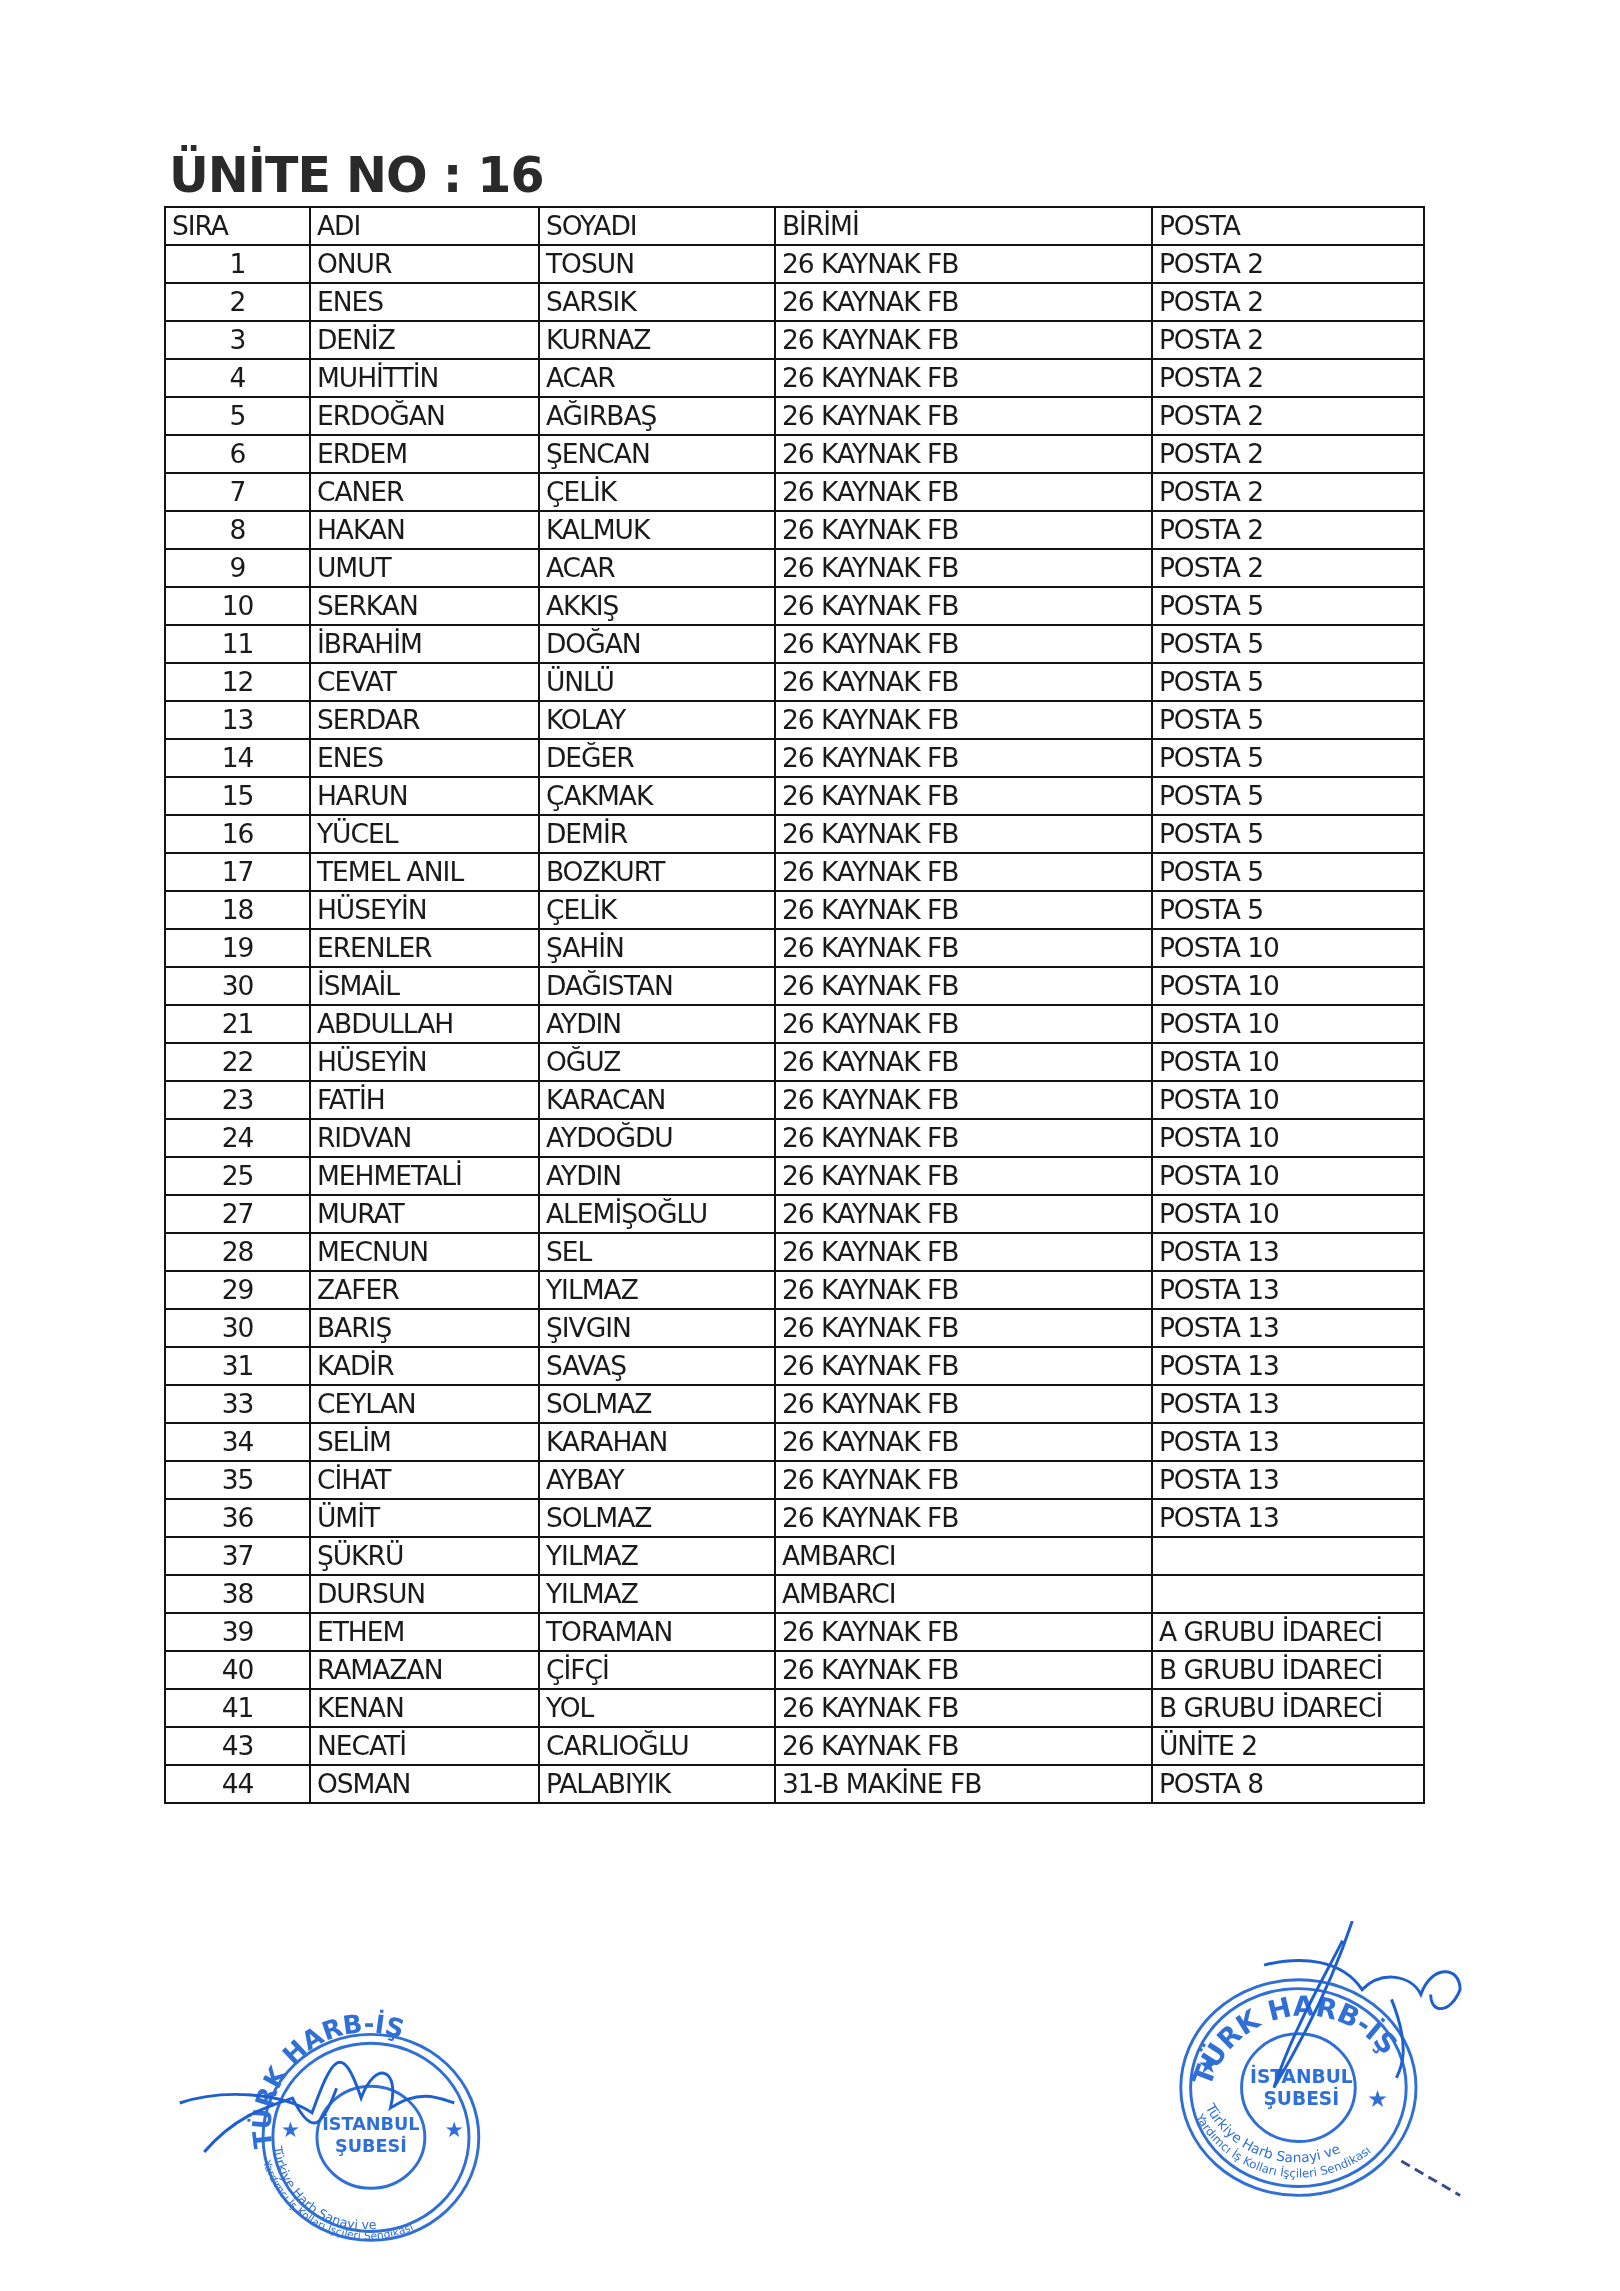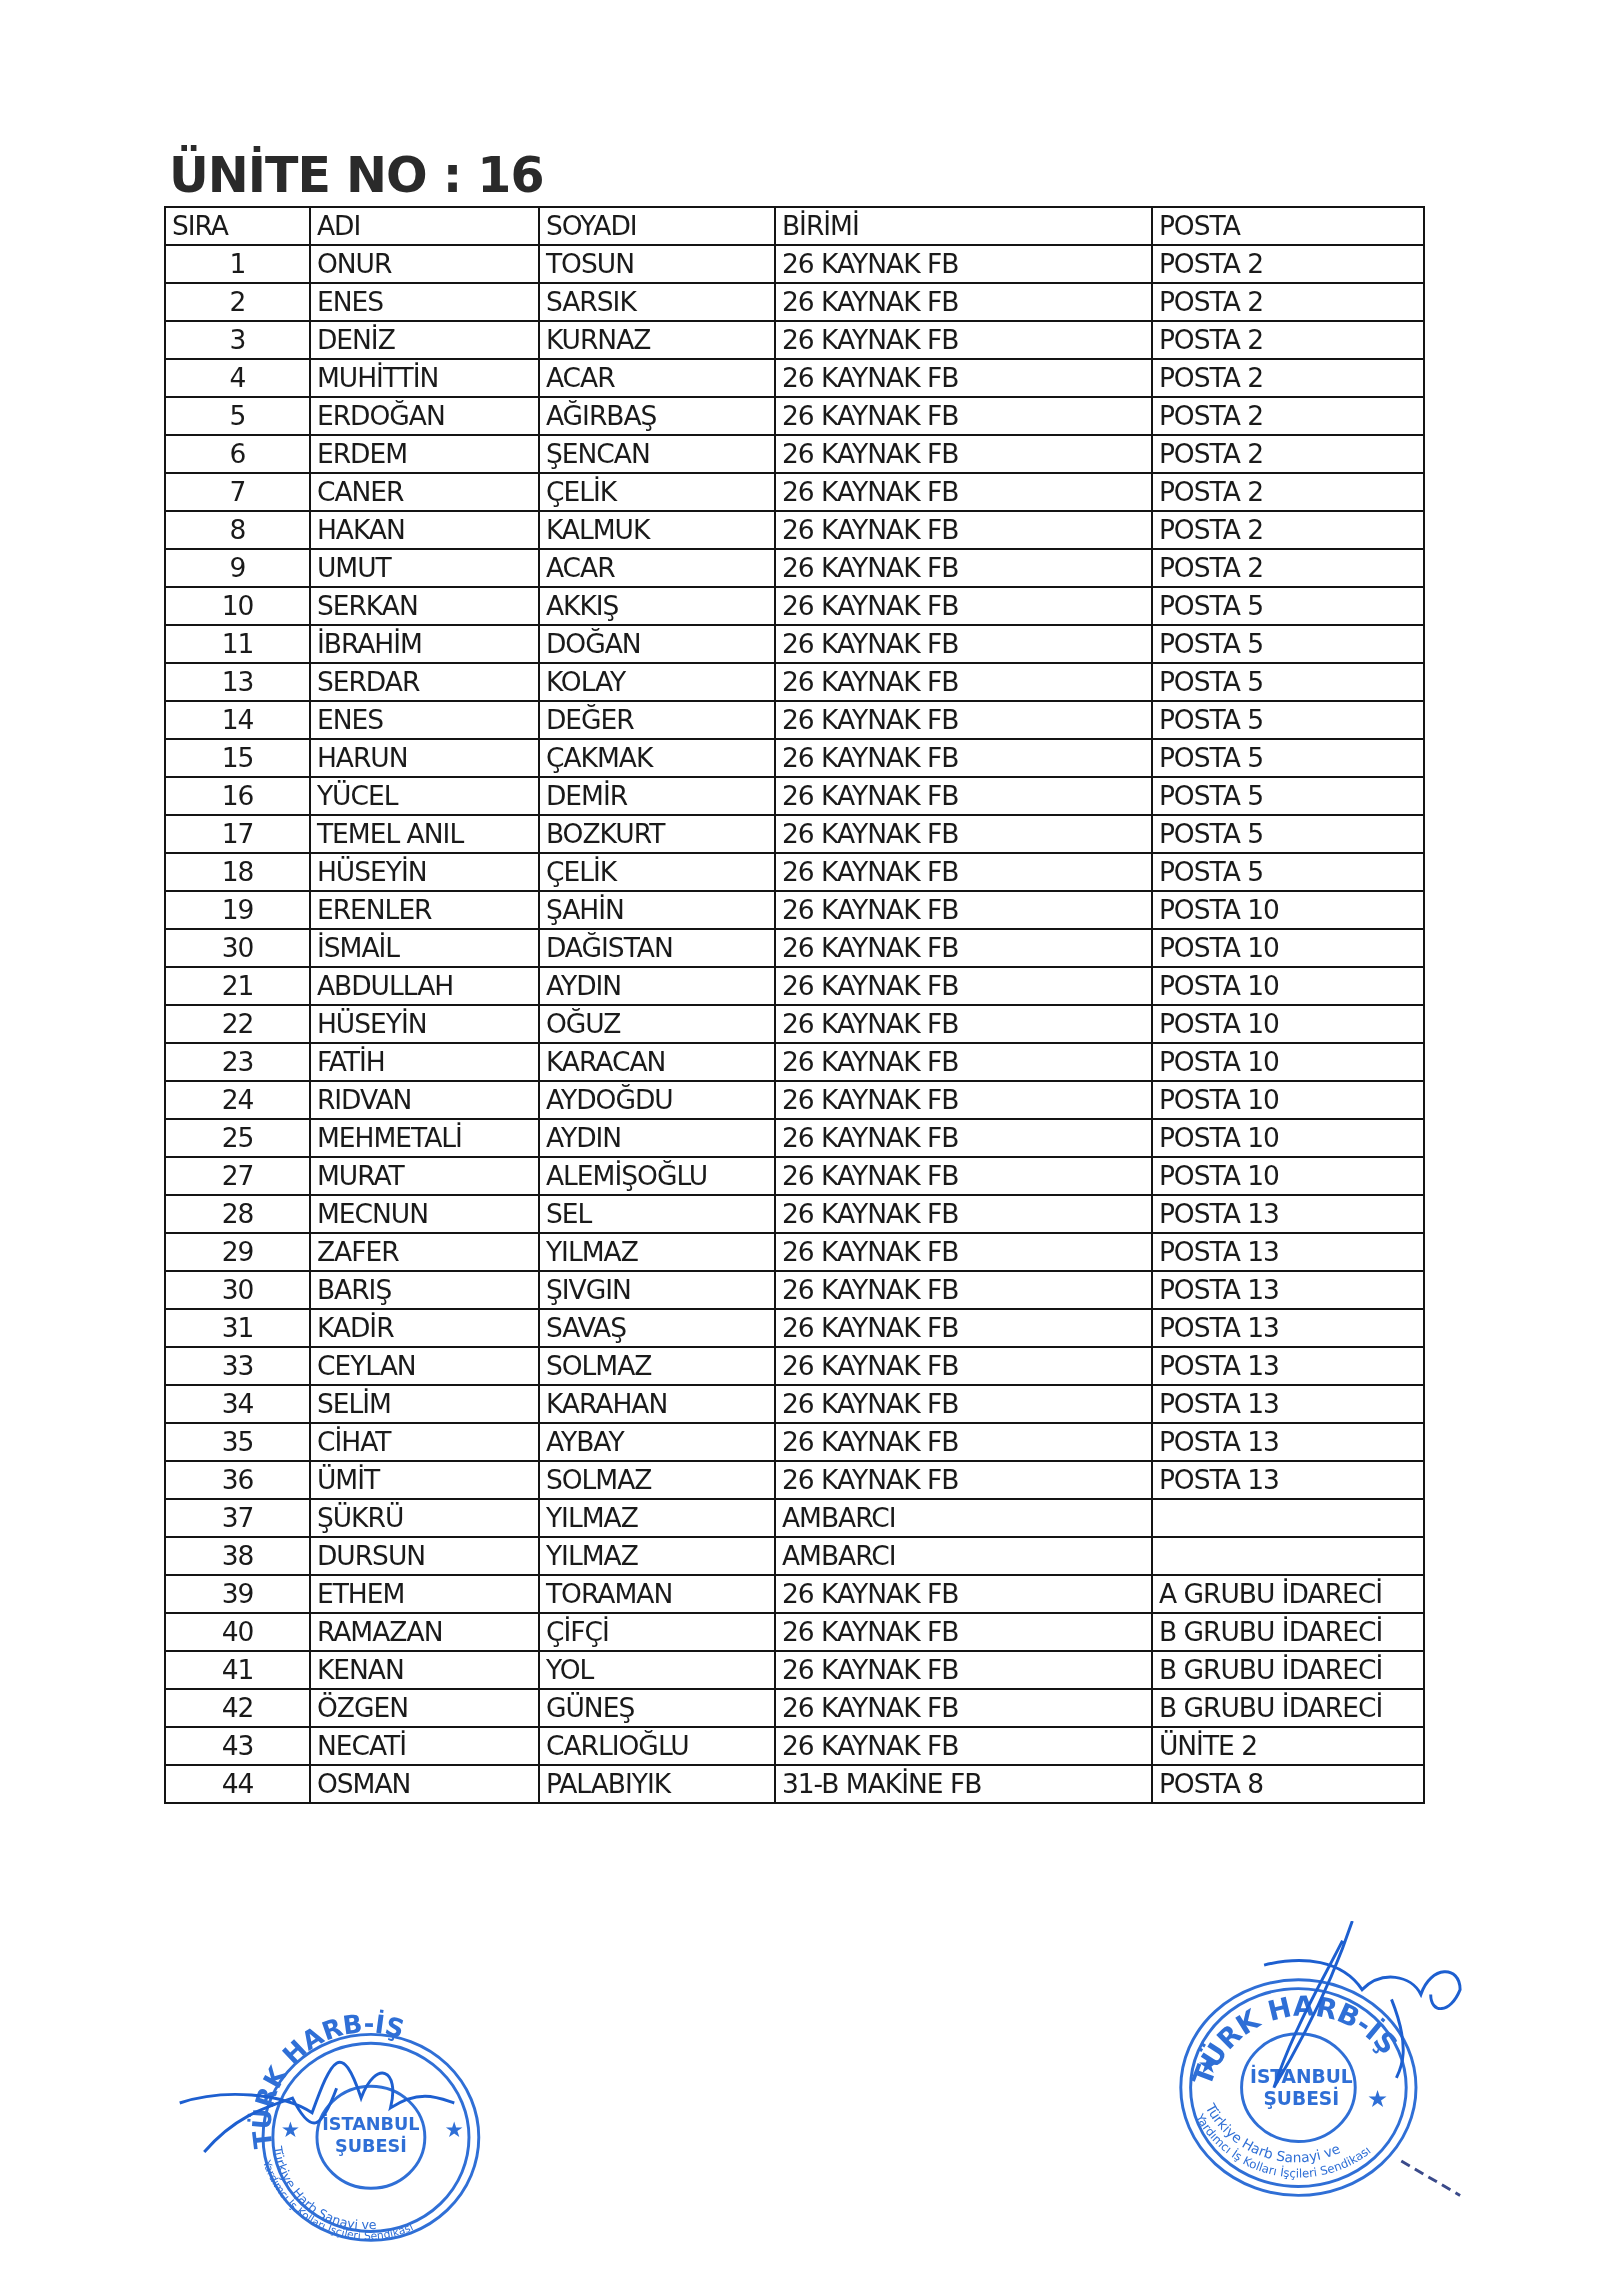--- a/index.html
+++ b/index.html
@@ -112,20 +112,27 @@
         <td>POSTA 5</td>
       </tr>
       <tr>
         <td class="num">11</td>
         <td>İBRAHİM</td>
         <td>DOĞAN</td>
         <td>26 KAYNAK FB</td>
         <td>POSTA 5</td>
       </tr>
       <tr>
+        <td class="num">12</td>
+        <td>CEVAT</td>
+        <td>ÜNLÜ</td>
+        <td>26 KAYNAK FB</td>
+        <td>POSTA 5</td>
+      </tr>
+      <tr>
         <td class="num">13</td>
         <td>SERDAR</td>
         <td>KOLAY</td>
         <td>26 KAYNAK FB</td>
         <td>POSTA 5</td>
       </tr>
       <tr>
         <td class="num">14</td>
         <td>ENES</td>
         <td>DEĞER</td>
@@ -297,27 +304,20 @@
         <td class="num">40</td>
         <td>RAMAZAN</td>
         <td>ÇİFÇİ</td>
         <td>26 KAYNAK FB</td>
         <td>B GRUBU İDARECİ</td>
       </tr>
       <tr>
         <td class="num">41</td>
         <td>KENAN</td>
         <td>YOL</td>
-        <td>26 KAYNAK FB</td>
-        <td>B GRUBU İDARECİ</td>
-      </tr>
-      <tr>
-        <td class="num">42</td>
-        <td>ÖZGEN</td>
-        <td>GÜNEŞ</td>
         <td>26 KAYNAK FB</td>
         <td>B GRUBU İDARECİ</td>
       </tr>
       <tr>
         <td class="num">43</td>
         <td>NECATİ</td>
         <td>CARLIOĞLU</td>
         <td>26 KAYNAK FB</td>
         <td>ÜNİTE 2</td>
       </tr>

